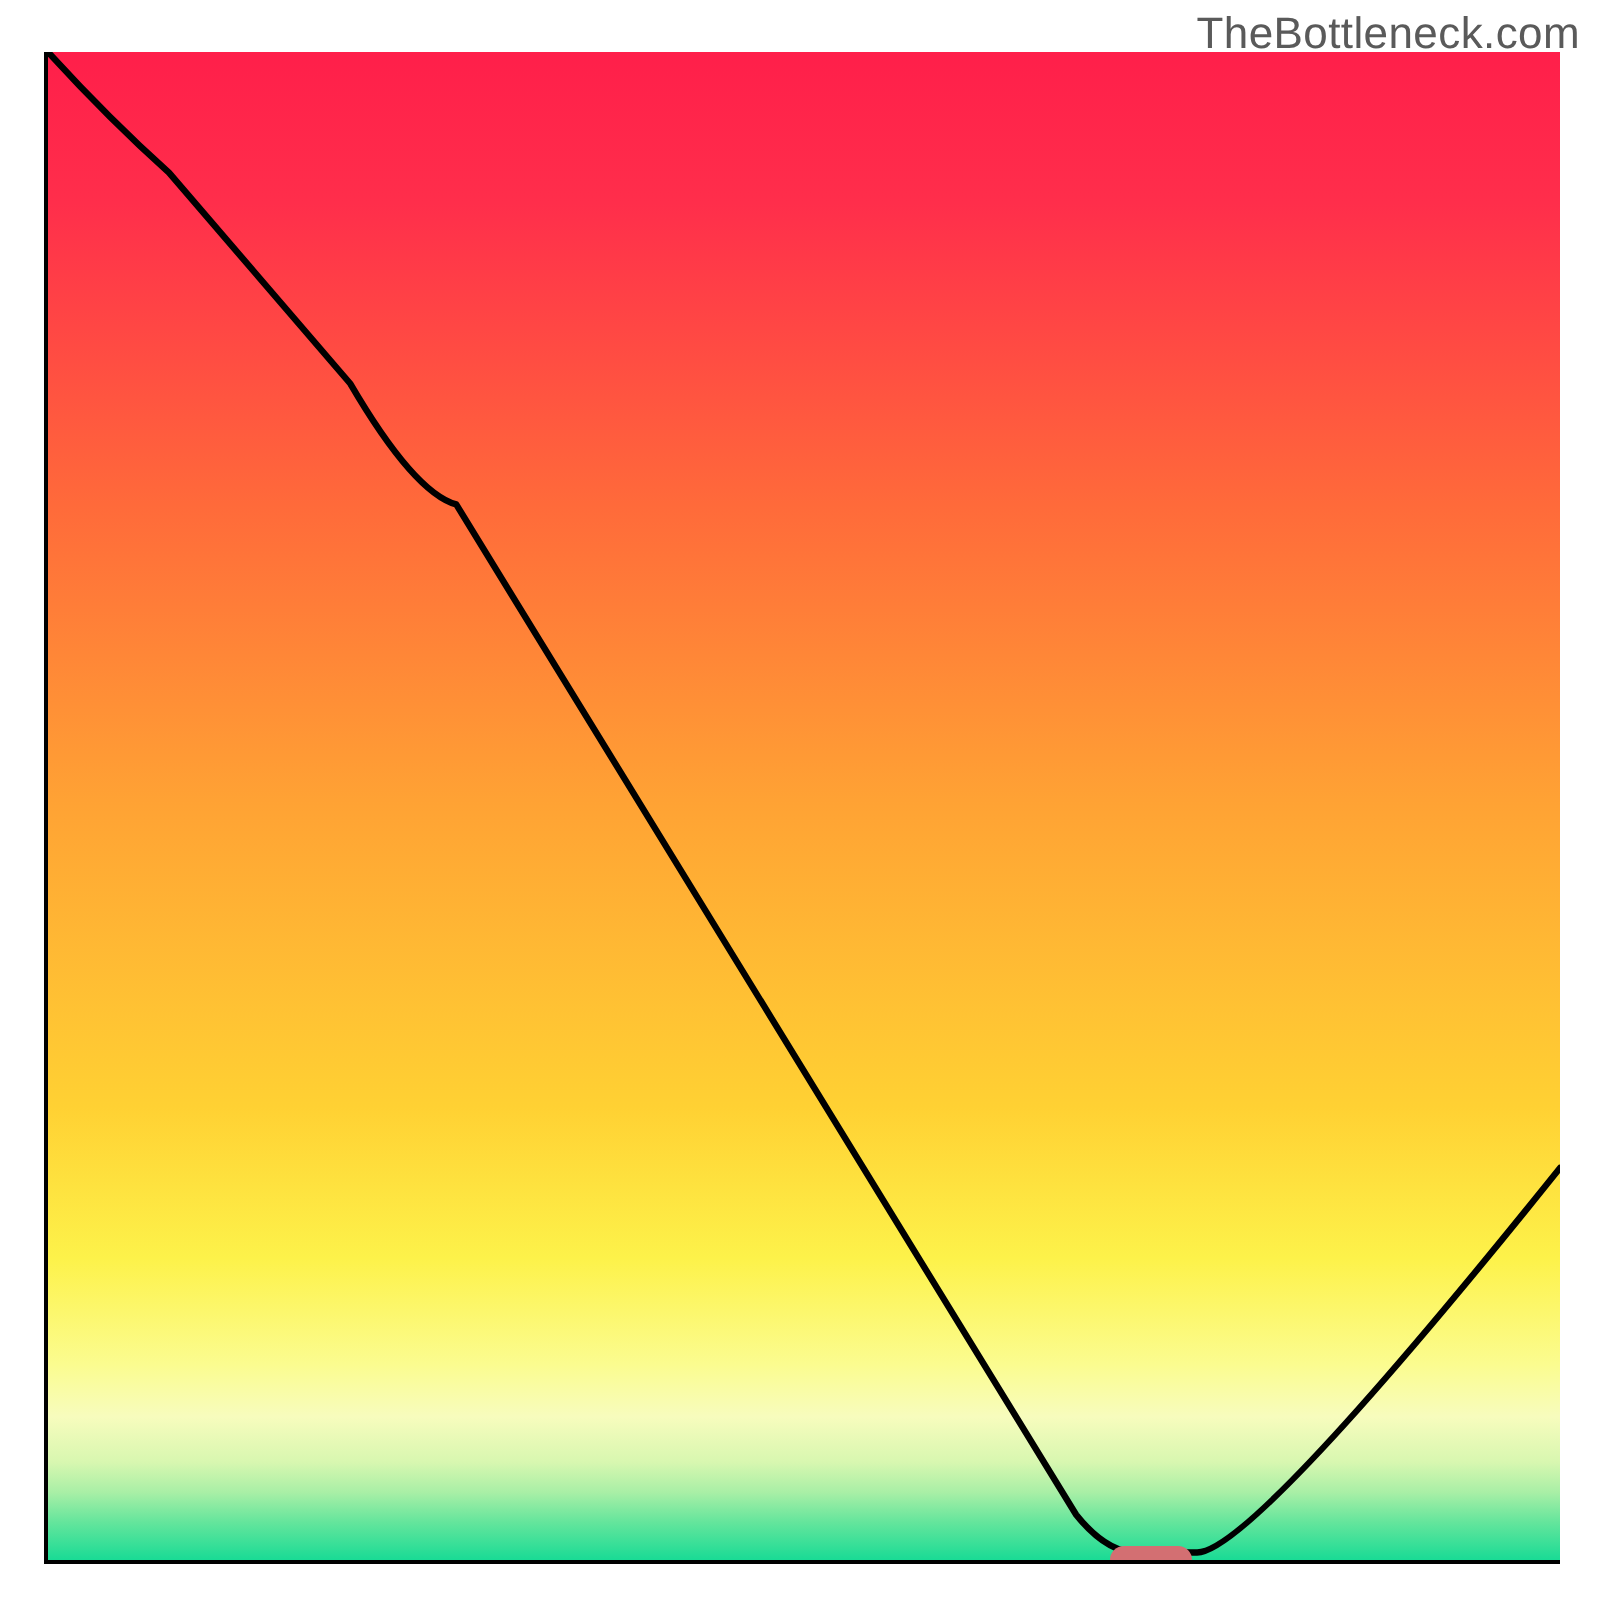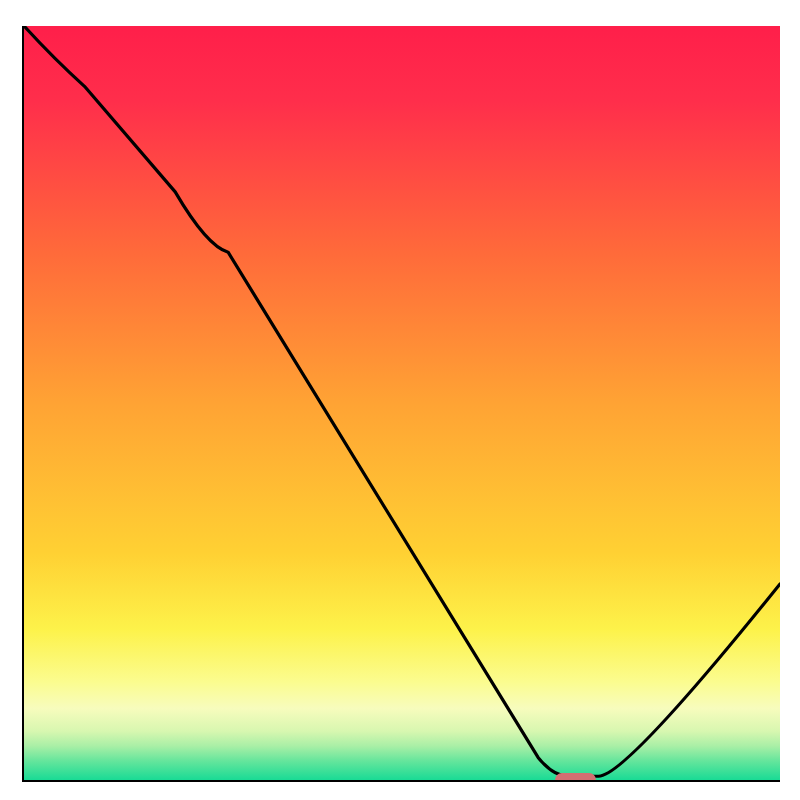--- a/index.html
+++ b/index.html
@@ -51,20 +51,21 @@
     height: 14px;
     border-radius: 7px;
     background: #d36f72;
   }
 </style>
 </head>
 <body>
 
 <div class="canvas">
 
+  <div class="watermark">TheBottleneck.com</div>
 
   <div class="plot">
 
     <svg class="gradient" viewBox="0 0 756 754" preserveAspectRatio="none">
       <defs>
         <linearGradient id="bg" x1="0" y1="0" x2="0" y2="1">
             <stop offset="0%" stop-color="#ff1f4a"></stop>
             <stop offset="10%" stop-color="#ff2e4b"></stop>
             <stop offset="30%" stop-color="#ff6a3a"></stop>
             <stop offset="50%" stop-color="#ffa334"></stop>

